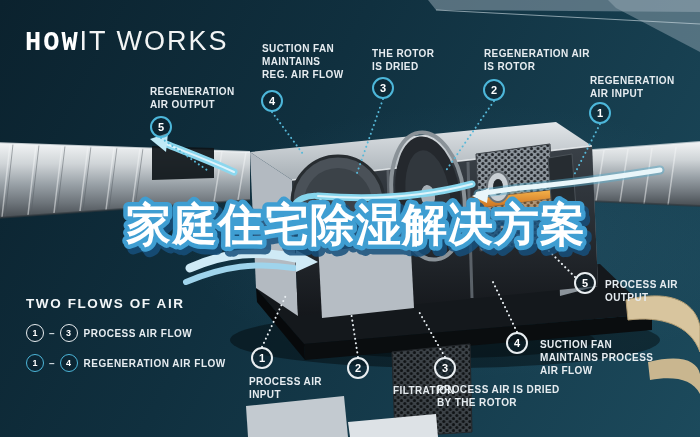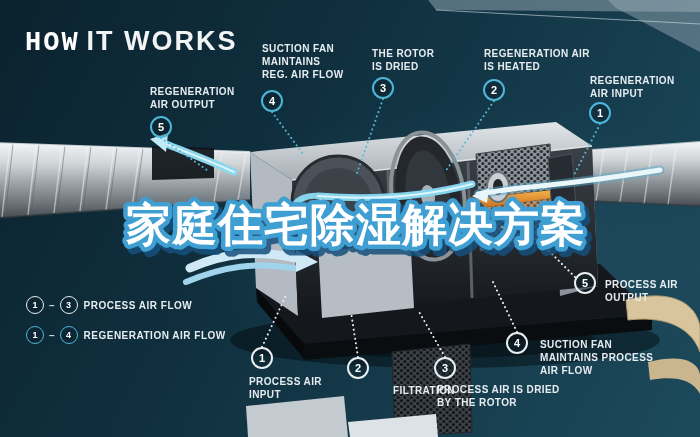--- a/index.html
+++ b/index.html
@@ -6,21 +6,21 @@
   .stage{
     position:relative;width:700px;height:437px;overflow:hidden;
     font-family:"Liberation Sans",sans-serif;
     background:
       radial-gradient(60% 45% at 68% 55%, rgba(96,156,188,0.12) 0%, rgba(96,156,188,0) 70%),
       linear-gradient(118deg,#0b222e 0%,#10303f 40%,#173f50 75%,#1c4a5c 100%);
   }
   .scene{position:absolute;left:0;top:0;}
   .app-title{position:absolute;left:25px;top:26px;font-size:27px;letter-spacing:2px;color:#ffffff;white-space:nowrap;}
   .t-bold{font-weight:700;font-family:Liberation Mono, monospace;}
-  .t-light{font-weight:700;margin-left:7px;opacity:.95;}
+  .t-light{font-weight:400;opacity:.95;}
   .co-label{
     position:absolute;font-size:10px;font-weight:700;letter-spacing:.4px;
     line-height:13px;color:#e6ecf0;white-space:pre-line;
   }
   .badge{
     position:absolute;width:22px;height:22px;border-radius:50%;box-sizing:border-box;
     display:flex;align-items:center;justify-content:center;
     font-size:11px;font-weight:700;color:#ffffff;background:rgba(10,30,42,.45);
   }
   .badge.cyan{border:2px solid #4db7da;}
@@ -230,21 +230,21 @@
 
   <div class="app-title">
     <span class="t-bold">HOW</span><span class="t-light">IT WORKS</span>
   </div>
 
   <div class="co-label" style="left:590px;top:74px;">REGENERATION
 AIR INPUT</div>
   <div class="badge cyan" style="left:589px;top:102px;">1</div>
 
   <div class="co-label" style="left:484px;top:47px;">REGENERATION AIR
-IS HEATED</div>
+IS ROTOR</div>
   <div class="badge cyan" style="left:483px;top:79px;">2</div>
 
   <div class="co-label" style="left:372px;top:47px;">THE ROTOR
 IS DRIED</div>
   <div class="badge cyan" style="left:372px;top:77px;">3</div>
 
   <div class="co-label" style="left:262px;top:42px;">SUCTION FAN
 MAINTAINS
 REG. AIR FLOW</div>
   <div class="badge cyan" style="left:261px;top:90px;">4</div>
@@ -267,20 +267,21 @@
   <div class="badge white" style="left:506px;top:332px;">4</div>
   <div class="co-label" style="left:540px;top:338px;">SUCTION FAN
 MAINTAINS PROCESS
 AIR FLOW</div>
 
   <div class="badge white" style="left:574px;top:272px;">5</div>
   <div class="co-label" style="left:605px;top:278px;">PROCESS AIR
 OUTPUT</div>
 
   <div class="legend">
+    <div class="legend-heading">TWO FLOWS OF AIR</div>
     <div class="legend-row">
       <span class="mini-badge white">1</span>
       <span class="legend-dash">–</span>
       <span class="mini-badge white">3</span>
       <span class="legend-label">PROCESS AIR FLOW</span>
     </div>
     <div class="legend-row">
       <span class="mini-badge cyan">1</span>
       <span class="legend-dash">–</span>
       <span class="mini-badge cyan">4</span>

